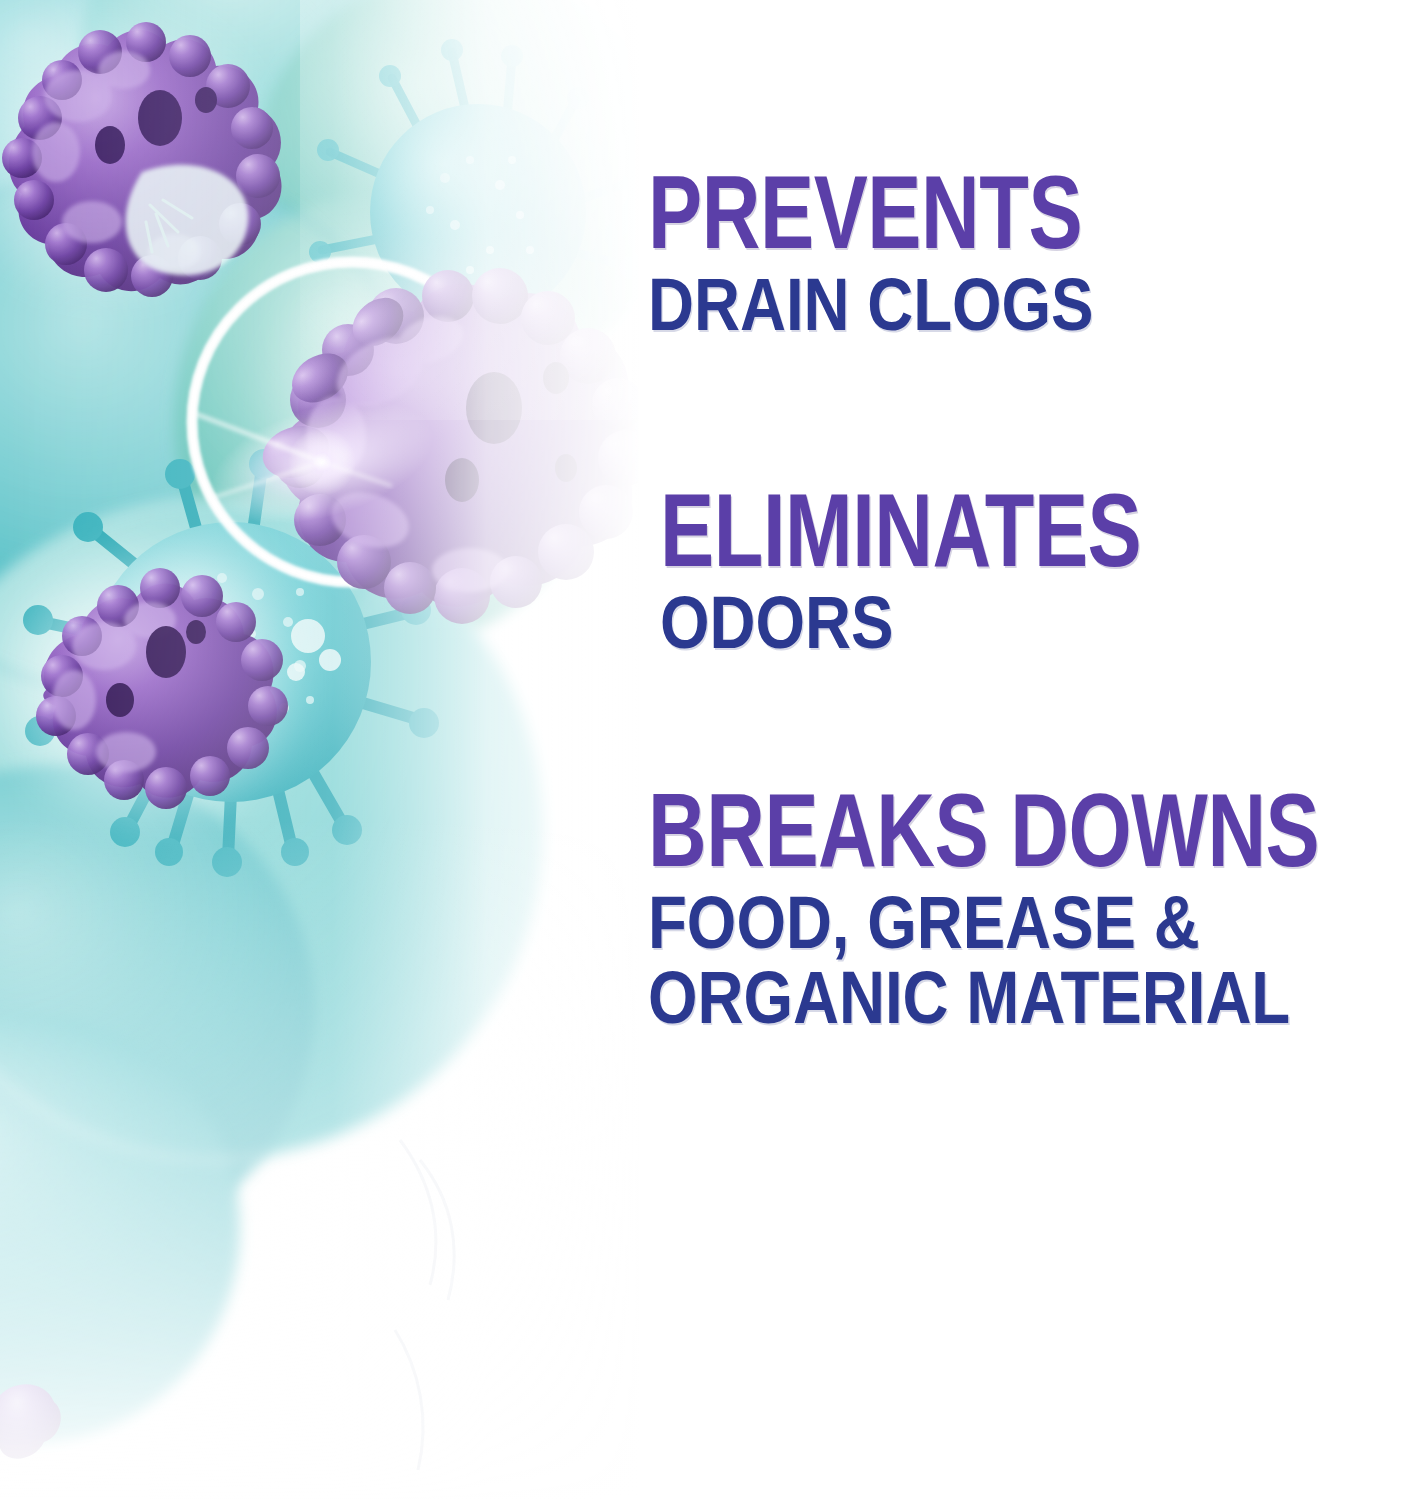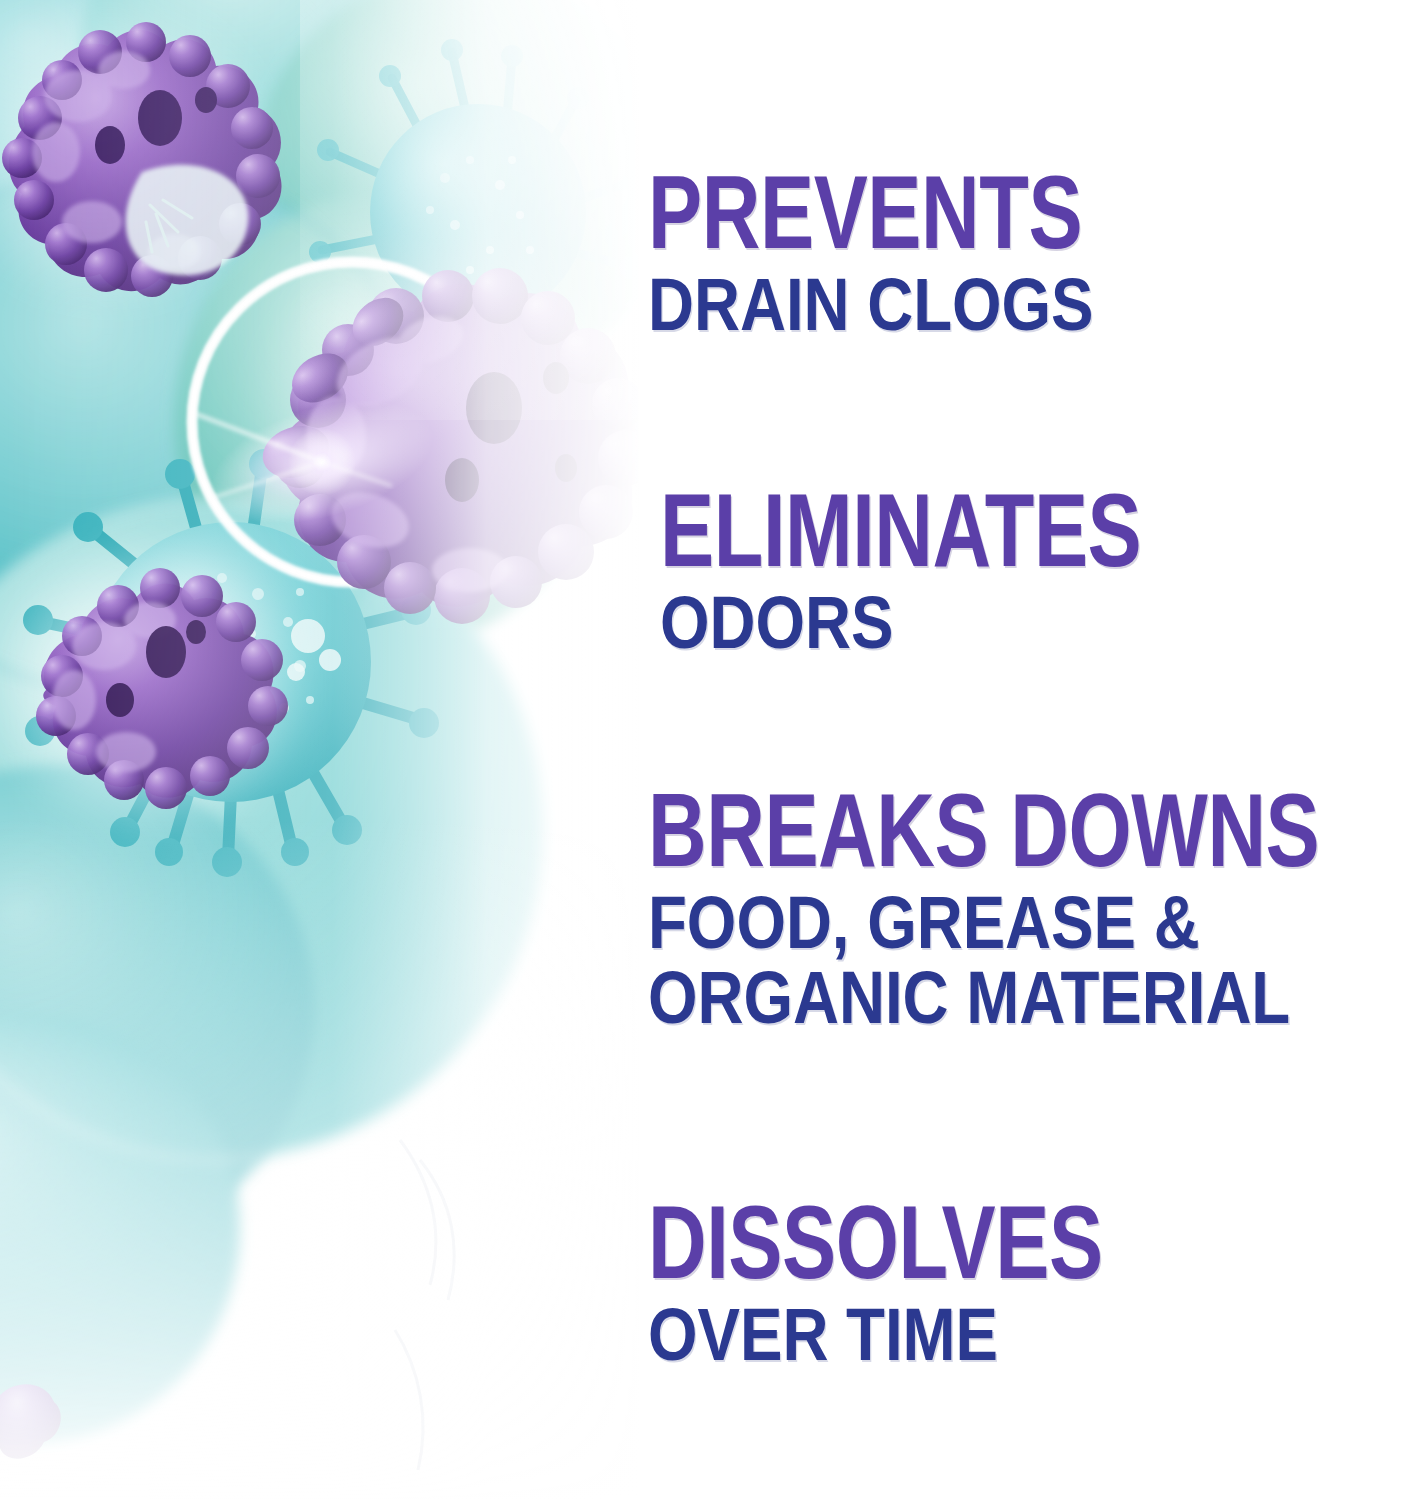--- a/index.html
+++ b/index.html
@@ -525,21 +525,15 @@
     </div>
 
     <div class="benefit" id="b2">
       <div class="benefit-head" style="color:#5B3FA8;">BREAKS DOWNS</div>
       <div class="benefit-sub" style="color:#2B3990;">
         <span class="subline">FOOD, GREASE &amp;</span>
         <span class="subline">ORGANIC MATERIAL</span>
       </div>
     </div>
 
-    <div class="benefit" id="b3">
-      <div class="benefit-head" style="color:#5B3FA8;">DISSOLVES</div>
-      <div class="benefit-sub" style="color:#2B3990;">
-        <span class="subline">OVER TIME</span>
-      </div>
-    </div>
 
   </div>
 </div>
 
 </body></html>

